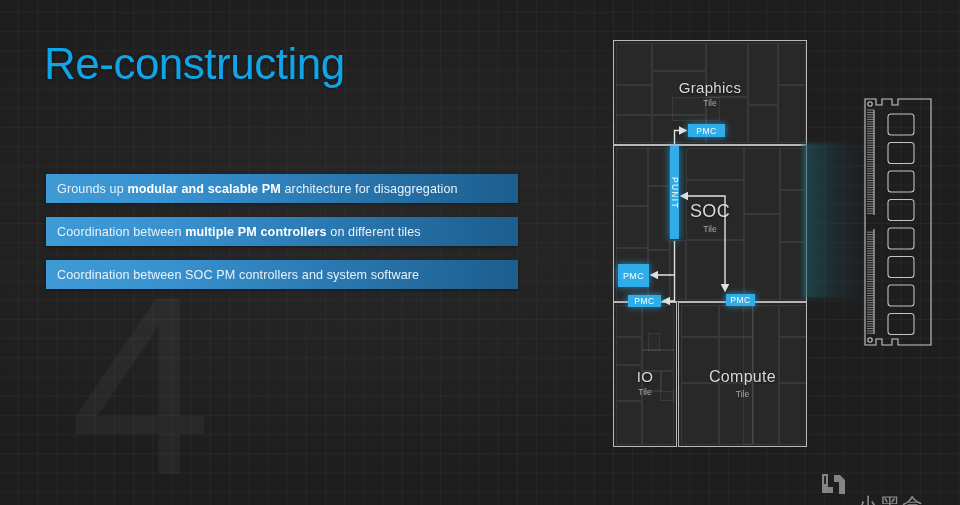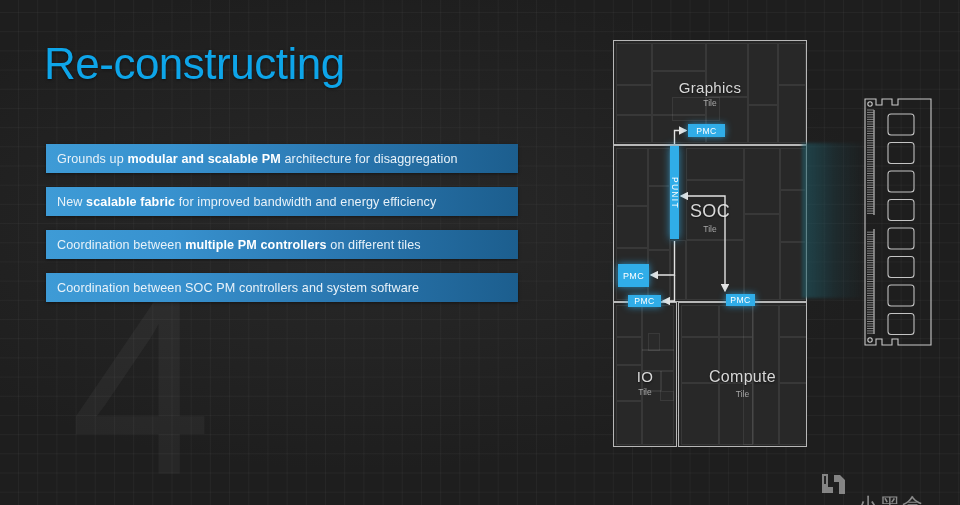--- a/index.html
+++ b/index.html
@@ -32,21 +32,21 @@
   }
   
   #title{
     position:absolute;left:44px;top:38px;
     font-size:44px;line-height:1.17;font-weight:300;
     color:#0ea5e9;letter-spacing:-.5px;
     text-shadow:0 1px 3px rgba(0,0,0,.5);
   }
   #title div{white-space:nowrap;}
   
-  #bullets{position:absolute;left:46px;top:144px;width:472px;}
+  #bullets{position:absolute;left:46px;top:174px;width:472px;}
   .bar{
     position:relative;height:29px;margin-bottom:14px;
     background:linear-gradient(90deg,#3e9bd6 0%,#3892cf 26%,#2a77b0 62%,#1c5e8e 100%);
     display:flex;align-items:center;
     box-shadow:0 1px 3px rgba(0,0,0,.45);
   }
   .bar .txt{
     padding-left:11px;padding-right:8px;
     font-size:12.6px;color:#e8f2f9;letter-spacing:.1px;
     white-space:nowrap;font-weight:400;
@@ -133,23 +133,20 @@
 
   <div id="bignum">4</div>
 
   <div id="title">
     <div>Re-constructing</div>
   </div>
 
   <div id="bullets">
     <div class="bar">
       <div class="txt">Grounds up <b>modular and scalable PM</b> architecture for disaggregation</div>
-    </div>
-    <div class="bar">
-      <div class="txt">New <b>scalable fabric</b> for improved bandwidth and energy efficiency</div>
     </div>
     <div class="bar">
       <div class="txt">Coordination between <b>multiple PM controllers</b> on different tiles</div>
     </div>
     <div class="bar">
       <div class="txt">Coordination between SOC PM controllers and system software</div>
     </div>
   </div>
 
   <div id="diagram">

